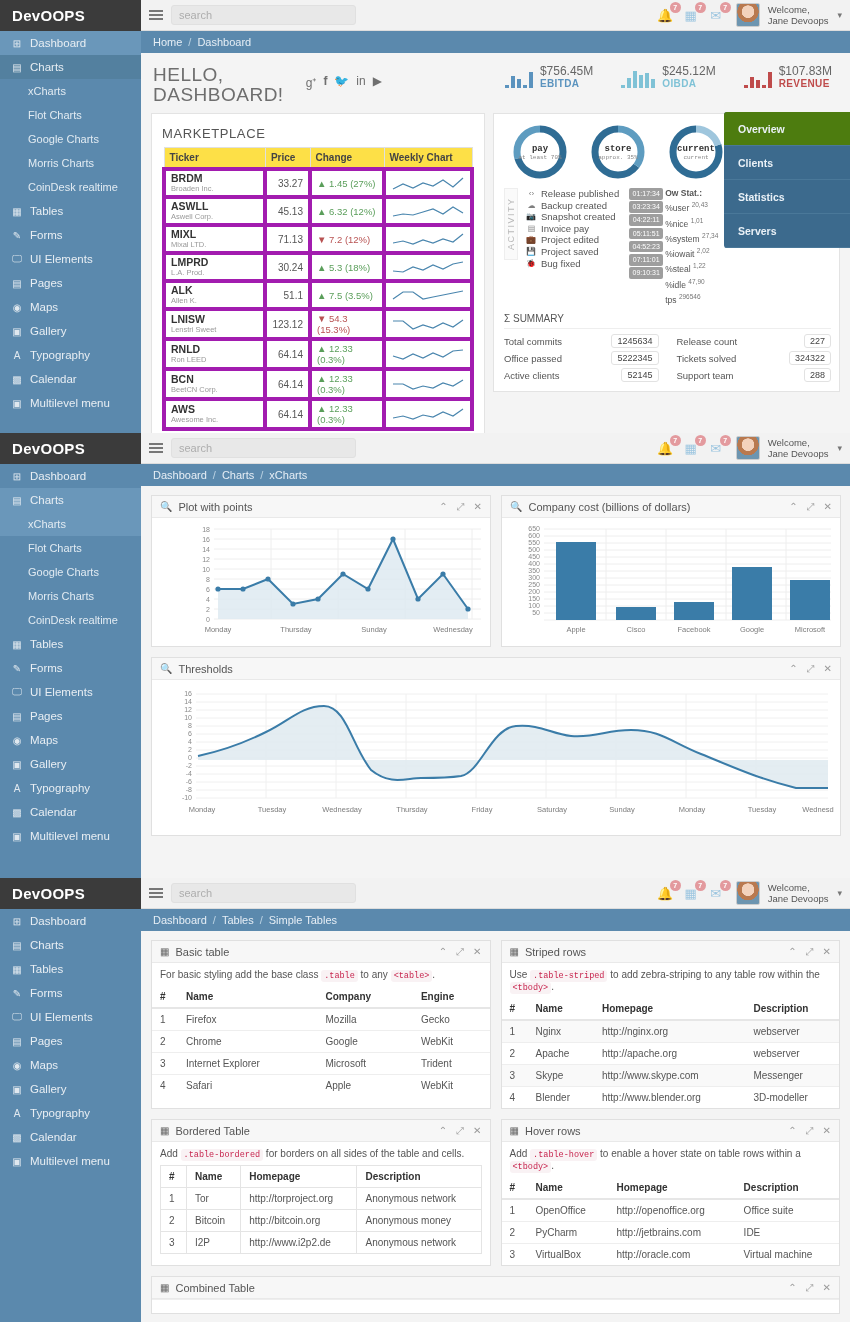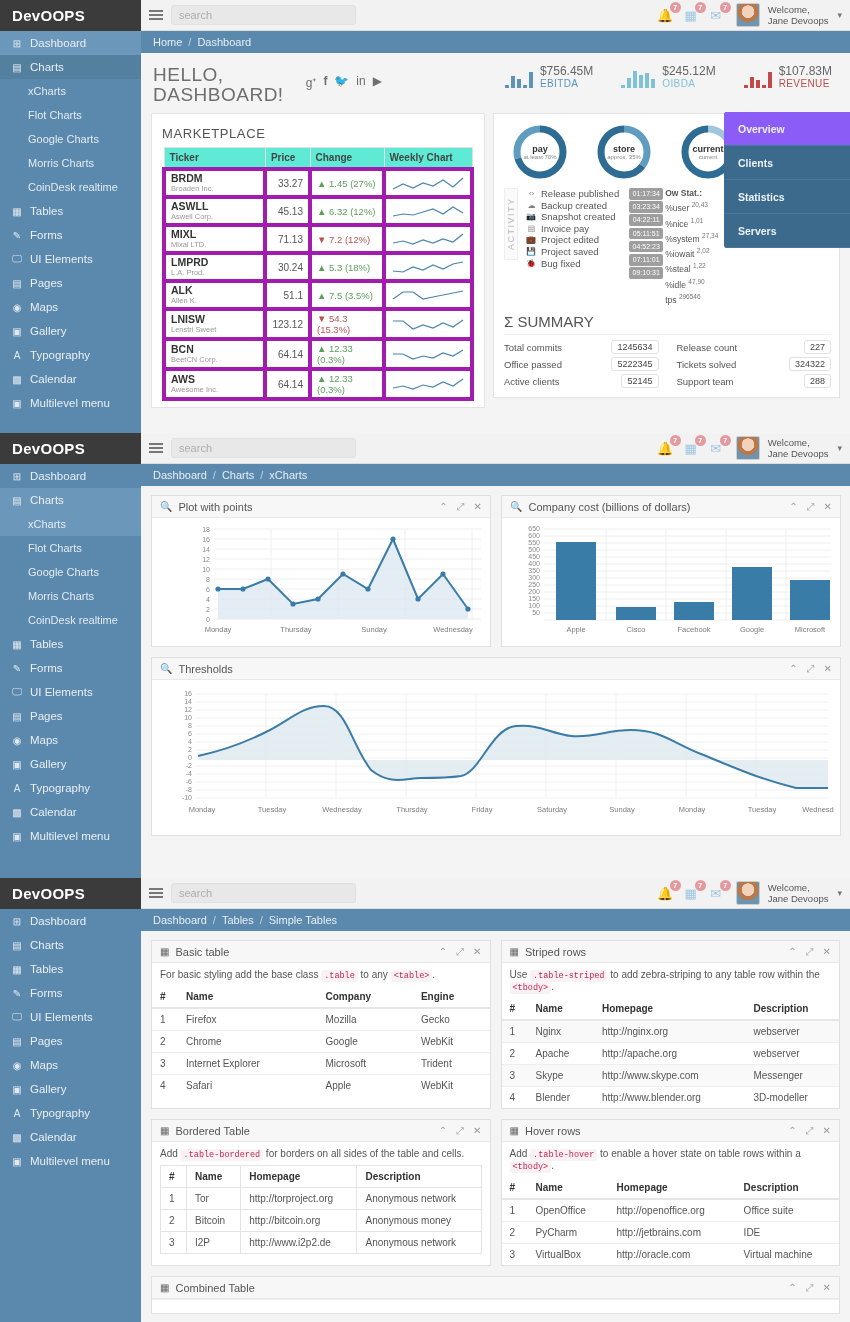--- a/index.html
+++ b/index.html
@@ -61,77 +61,77 @@
   .hello-wrap { display:flex; align-items:flex-start; padding:12px 12px 0 12px; }
   .hello { font-size:19px; color:#6e6e6e; line-height:20px; letter-spacing:.5px; }
   .socials { margin-left:22px; margin-top:9px; display:flex; gap:7px; color:#6f6f6f; font-size:12px; }
   .kpis { margin-left:auto; display:flex; gap:28px; padding-right:6px; }
   .kpi { display:flex; align-items:center; gap:7px; }
   .spark { display:flex; align-items:flex-end; gap:2px; height:22px; }
   .spark i { width:4px; background:#5b93be; display:block; }
   .spark.red i { background:#bf4b4b; }
   .spark.teal i { background:#7fc2d6; }
   .kpi .val { font-size:12px; color:#666; line-height:13px; }
-  .kpi .lbl { font-size:10px; font-weight:normal; color:#5b93be; letter-spacing:.4px; }
+  .kpi .lbl { font-size:10px; font-weight:bold; color:#5b93be; letter-spacing:.4px; }
   .kpi.rev .lbl { color:#bf4b4b; }
   .kpi.oib .lbl { color:#7fc2d6; }
 
   
   .dash { display:flex; padding:8px 10px 0 10px; gap:8px; }
   .card { background:#fff; border:1px solid #e3e3e3; }
   .left-card { width:334px; padding:8px 10px 6px 10px; }
   .mk-title { font-size:13px; color:#555; letter-spacing:.6px; padding:4px 0 6px; }
   table.mk { width:100%; border-collapse:collapse; font-size:10px; }
-  table.mk th { background:#5eead4; border:1px solid #e0e0e0; text-align:left;
+  table.mk th { background:#fde047; border:1px solid #e0e0e0; text-align:left;
                 padding:4px 5px; font-size:10px; color:#444; }
   table.mk td { border:4px solid #a21caf; padding:2px 5px; vertical-align:middle; height:21px; }
   .tk { font-weight:bold; font-size:10.5px; color:#333; line-height:11px; }
   .tk small { display:block; font-weight:normal; font-size:7.5px; color:#999; line-height:9px; }
   td.price { text-align:right; font-size:10px; color:#555; width:40px;}
   td.chg { font-size:9.5px; width:74px;margin-top:28px; }
   td.chg .up { color:#5a9e5a; } td.chg .dn { color:#b85252; }
   td.wk { width:80px; padding:0 4px; }
   td.wk svg { display:block; }
 
   .right-col { flex:1; }
   .right-card { padding:8px 8px 6px 10px; }
-  .donuts { display:flex; gap:28px; padding:2px 0 6px 8px; }
+  .donuts { display:flex; gap:22px; padding:2px 0 6px 8px;font-family:Liberation Mono, monospace; }
   .donut { width:56px; height:56px; position:relative; }
   .donut .inner { position:absolute; inset:0; display:flex; flex-direction:column;
                   align-items:center; justify-content:center; }
   .donut .d-t { font-size:9px; font-weight:bold; color:#333; }
   .donut .d-s { font-size:6px; color:#888; }
 
   .act-row { display:flex; padding:2px 0 4px 0; }
   .act-label { writing-mode:vertical-rl; transform:rotate(180deg); font-size:9px;
                color:#b9b9b9; letter-spacing:1.5px; border:1px solid #eee; background:#fafafa;
                padding:3px 1px; margin-right:8px; height:72px; text-align:center;}
   .acts { font-size:9.5px; color:#555; line-height:11.6px; }
   .acts div { display:flex; align-items:center; gap:4px; }
   .acts .gi { width:11px; text-align:center; color:#7f7f7f; font-size:8px; }
   .times { margin-left:10px; font-size:7px; line-height:11.6px; }
   .times span { display:block; background:#9e9e9e; color:#fff; padding:0 3px; border-radius:2px;
                 margin-bottom:1.6px; text-align:center; width:34px; }
   .owstat { margin-left:2px; font-size:8.5px; color:#555; line-height:11.4px; }
   .owstat b { font-size:8.5px; }
   .owstat sup { font-size:6.5px; color:#777; }
 
-  .sum-title { font-size:15px; color:#555; border-bottom:1px solid #eee; padding:3px 0 4px; }
+  .sum-title { font-size:10px; color:#555; border-bottom:1px solid #eee; padding:3px 0 4px; }
   .sum { display:flex; gap:18px; padding-top:5px;justify-content:space-between; }
   .sum-col { flex:1; }
   .sum-row { display:flex; align-items:center; font-size:9.5px; color:#555; margin-bottom:3px; }
   .sum-row .v { margin-left:auto; border:1px solid #e2e2e2; border-radius:3px; background:#fff;
                 padding:1px 5px; font-size:9px; color:#444; }
 
   .tabs-side { position:absolute; right:0; top:112px; width:126px;
                background:#3c6a8d; border-radius:3px 0 0 3px; overflow:hidden; }
   .tabs-side div { height:34px; display:flex; align-items:center; padding-left:14px;
                    color:#eaf1f7; font-size:10.5px; font-weight:bold;
                    border-bottom:1px solid #4a7899; }
-  .tabs-side div.sel { background:#8b5cf6; }
+  .tabs-side div.sel { background:#4d7c0f; }
 
   
   .wrap { padding:9px 10px; }
   .row { display:flex; gap:10px; }
   .widget { background:#fff; border:1px solid #e0e0e0; flex:1; }
   .wh { height:22px; display:flex; align-items:center; padding:0 8px; background:#f7f7f7;
         border-bottom:1px solid #e9e9e9; font-size:11px; color:#555; }
   .wh .wi { margin-right:6px; color:#666; font-size:10px; }
   .wh .tools { margin-left:auto; display:flex; gap:9px; color:#9a9a9a; font-size:10px; }
   .wbody { padding:6px 4px 4px 4px; }
@@ -370,20 +370,30 @@
                 <td><span class="tk">LNISW<small>Lenstri Sweet</small></span></td>
                 <td class="price">123.12</td>
                 <td class="chg"><span class="dn">▼ 54.3 (15.3%)</span></td>
                 <td class="wk">
                   <svg width="74" height="16" viewBox="0 0 74 16">
                     <polyline points="2,5 12,5 22,13 32,9 42,12 52,7 62,11 72,4" fill="none" stroke="#4a86ae" stroke-width="1.2"></polyline>
                   </svg>
                 </td>
               </tr>
               <tr>
+                <td><span class="tk">RNLD<small>Ron LEED</small></span></td>
+                <td class="price">64.14</td>
+                <td class="chg"><span class="up">▲ 12.33 (0.3%)</span></td>
+                <td class="wk">
+                  <svg width="74" height="16" viewBox="0 0 74 16">
+                    <polyline points="2,10 12,13 22,8 32,12 42,7 52,11 62,5 72,4" fill="none" stroke="#4a86ae" stroke-width="1.2"></polyline>
+                  </svg>
+                </td>
+              </tr>
+              <tr>
                 <td><span class="tk">BCN<small>BeetCN Corp.</small></span></td>
                 <td class="price">64.14</td>
                 <td class="chg"><span class="up">▲ 12.33 (0.3%)</span></td>
                 <td class="wk">
                   <svg width="74" height="16" viewBox="0 0 74 16">
                     <polyline points="2,8 12,8 22,13 32,10 42,12 52,7 62,10 72,4" fill="none" stroke="#4a86ae" stroke-width="1.2"></polyline>
                   </svg>
                 </td>
               </tr>
               <tr>

